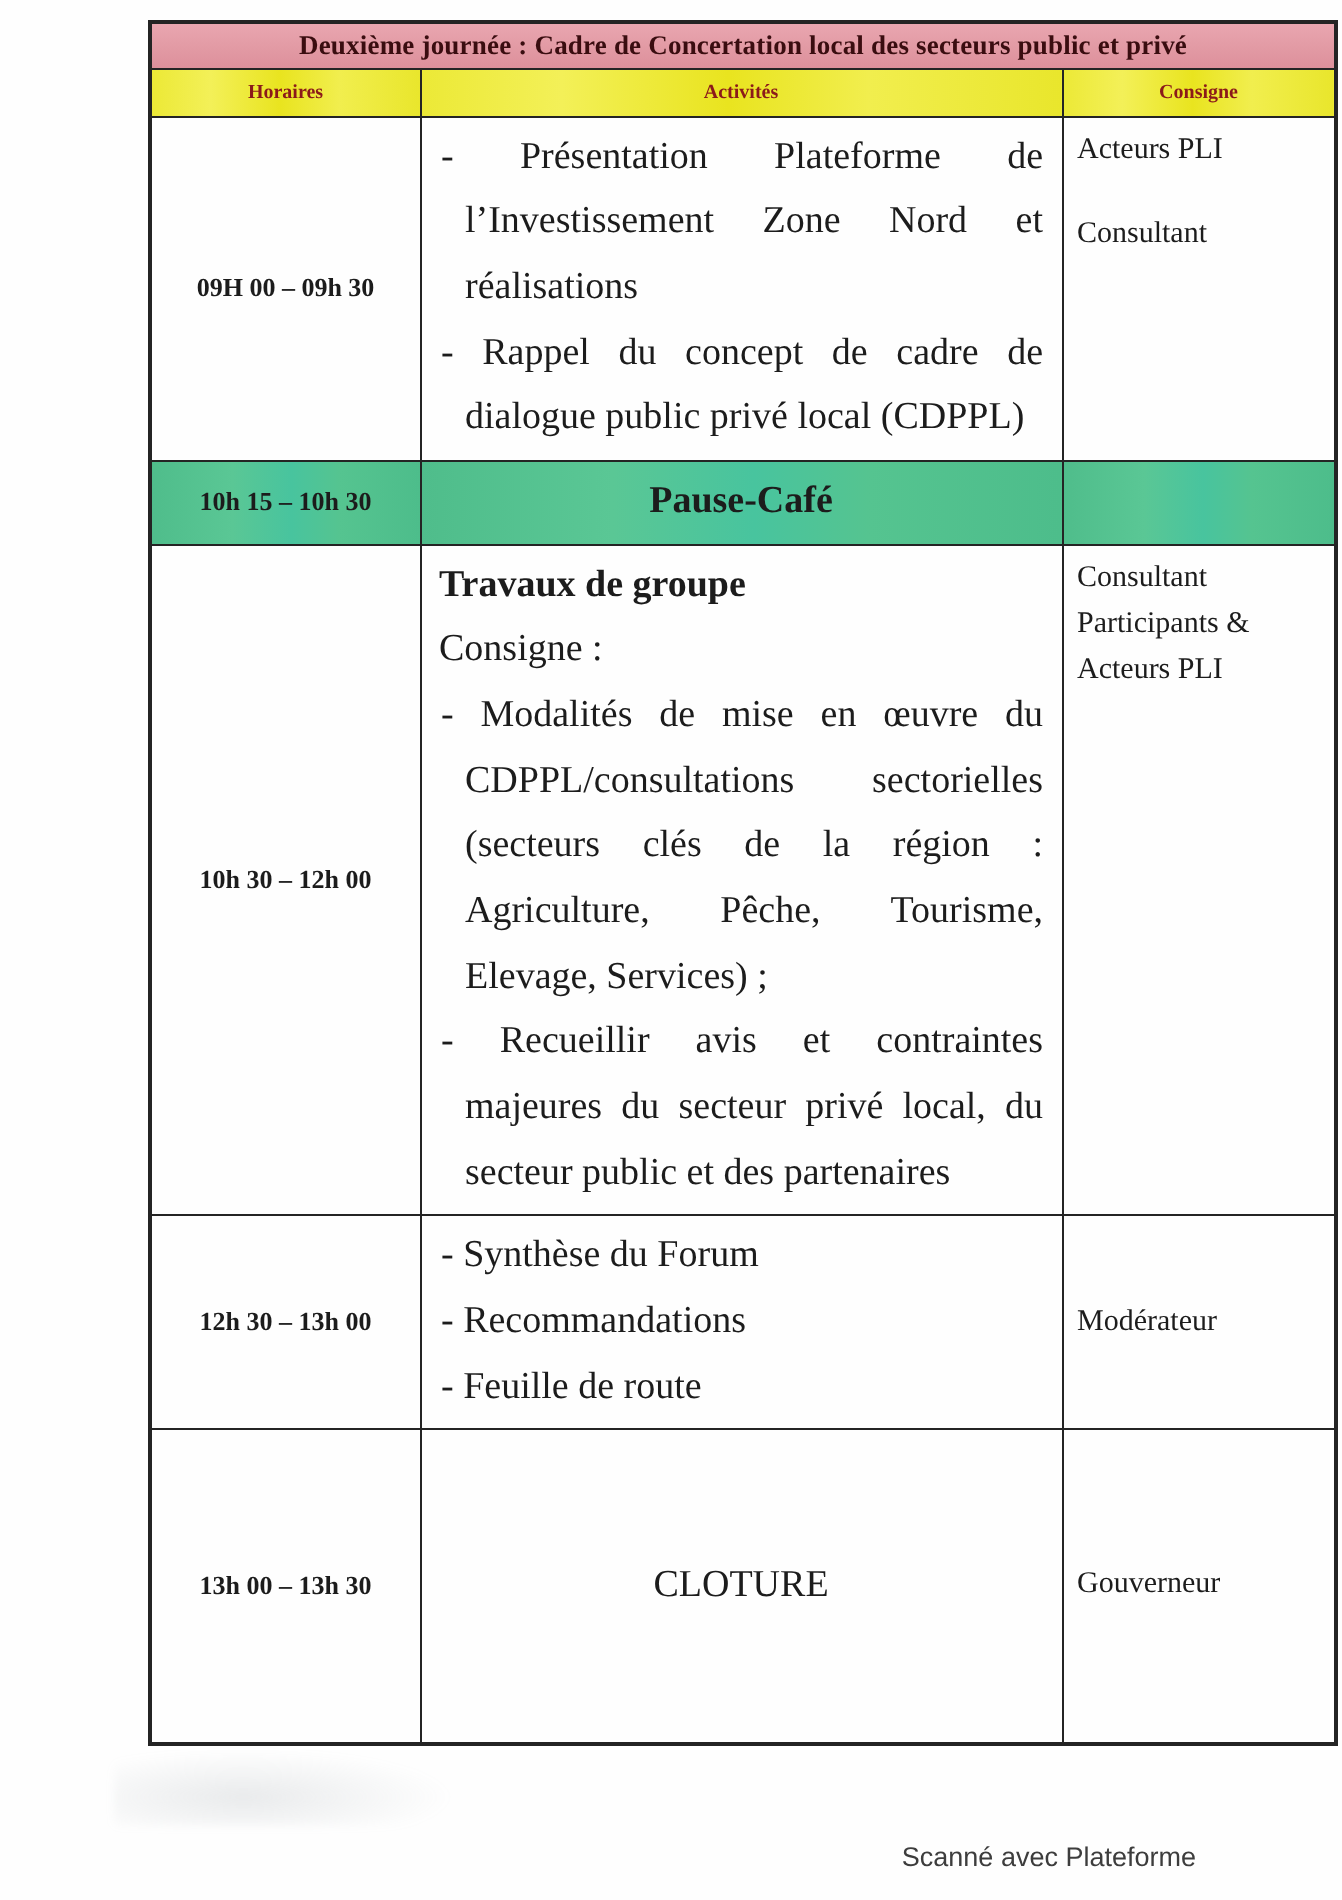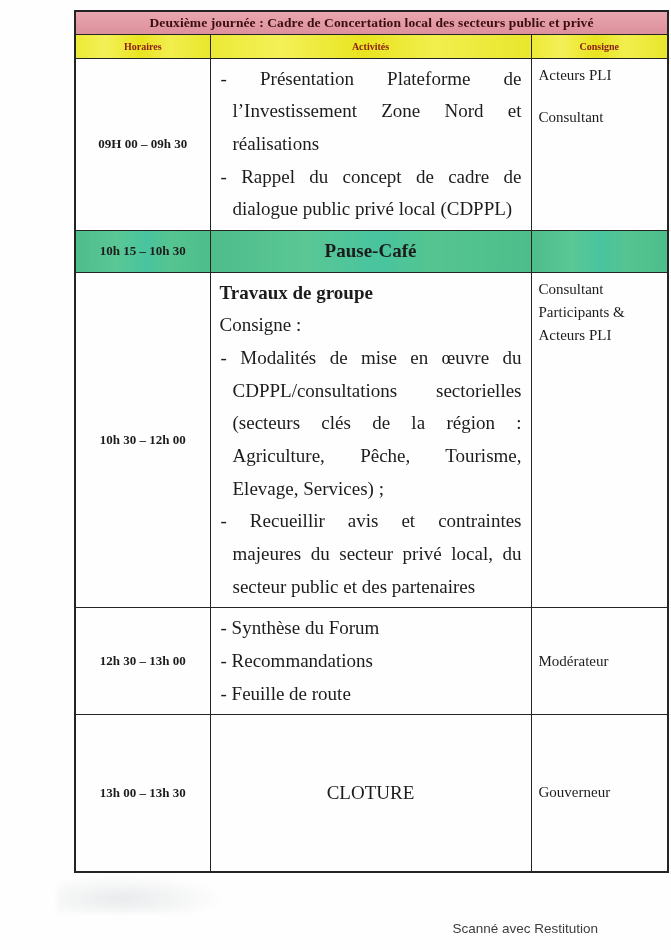--- a/index.html
+++ b/index.html
@@ -190,14 +190,14 @@
           </td>
           <td class="c-anim">
             <div class="an">Gouverneur</div>
           </td>
         </tr>
       </tbody>
   </table>
 
   <div class="smudge"></div>
 
-  <div class="watermark">Scanné avec Restitution</div>
+  <div class="watermark">Scanné avec Plateforme</div>
 </div>
 
 </body></html>

